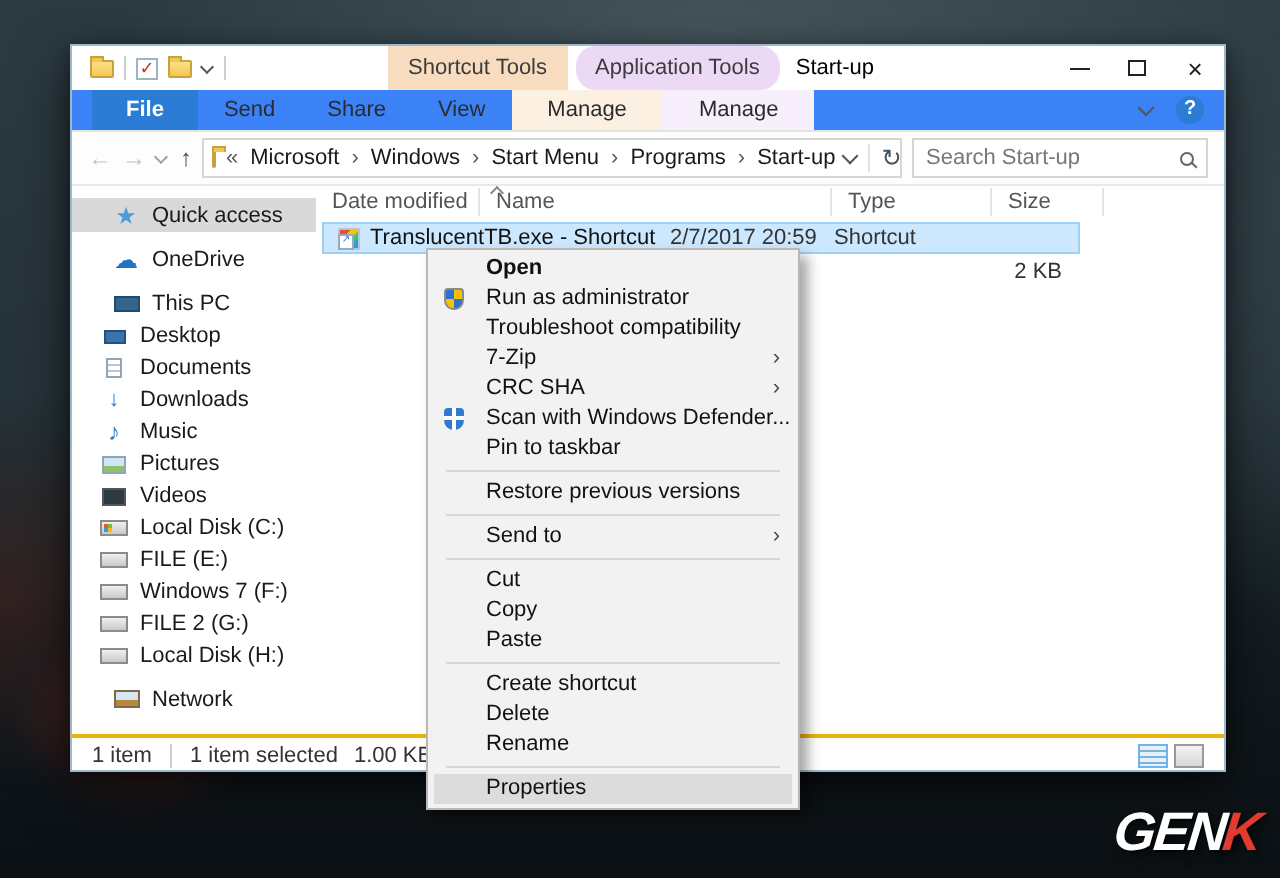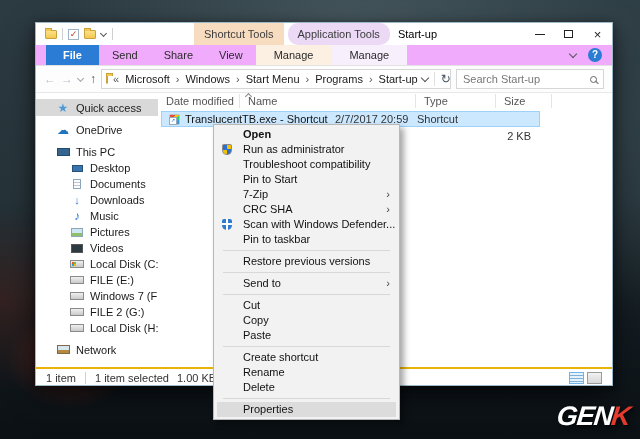--- a/index.html
+++ b/index.html
@@ -36,21 +36,21 @@
   .tool-tab.application { margin-left:4px; }
   .win-title { margin-left:8px; color:#000; white-space:nowrap; }
   .tb-spacer { flex:1; }
   .win-controls { display:flex; height:22px; }
   .win-btn { width:29px; height:22px; display:flex; align-items:center; justify-content:center; color:#222; }
   .min-glyph { width:10px; height:1px; background:#222; }
   .max-glyph { width:9px; height:8px; border:1px solid #222; }
   .close-glyph { font-size:13px; line-height:13px; }
 
   
-  .ribbon { height:21px; display:flex; align-items:stretch; border-bottom:1px solid #e3e3e3; background:#f0abfc; }
+  .ribbon { height:21px; display:flex; align-items:stretch; border-bottom:1px solid #e3e3e3; background:#3b82f6; }
   .rtab { display:flex; align-items:center; padding:0 13px; color:#2b2b2b; }
   .rtab.file { margin-left:10px; padding:0 17px; color:#fff; font-weight:bold; }
   .rtab.manage1, .rtab.manage2 { padding:0 18px; }
   .ribbon-right { margin-left:auto; display:flex; align-items:center; gap:12px; padding-right:10px; }
   .chev-down { width:6px; height:6px; border-right:1px solid #555; border-bottom:1px solid #555; transform:rotate(45deg); margin-top:-3px; }
   .help-icon { width:14px; height:14px; border-radius:50%; color:#fff; font-size:10px; font-weight:bold; text-align:center; line-height:14px; }
 
   
   .addrbar { height:27px; display:flex; align-items:center; gap:5px; padding:0 8px 0 8px; border-bottom:1px solid #e8e8e8; background:#fdfdfd; }
   .nav-glyph { font-size:12px; line-height:12px; }
@@ -66,21 +66,21 @@
   .search-box { width:148px; height:20px; border:1px solid #d6d6d6; background:#fff; display:flex; align-items:center; padding:0 6px; }
   .search-box input { border:none; outline:none; flex:1; font:11px "Liberation Sans",sans-serif; color:#333; background:transparent; min-width:0; }
   .search-box input::placeholder { color:#777; opacity:1; }
   .mag-icon { width:7px; height:7px; border:1px solid #666; border-radius:50%; position:relative; flex:none; }
   .mag-icon::after { content:""; position:absolute; width:4px; height:1px; background:#666; transform:rotate(45deg); right:-3px; bottom:-1px; }
 
   
   .main { display:flex; height:274px; }
   .sidebar { width:122px; padding-top:6px; overflow:hidden; flex:none; }
   .side-item { height:17px; display:flex; align-items:center; padding-left:20px; gap:6px; white-space:nowrap; }
-  .side-item.child { height:16px; padding-left:34px; }
+  .side-item.child { height:16px; padding-left:14px; }
   .side-item.sel { background:#d9d9d9; }
   .side-item.gap { margin-top:5px; }
   .sicon { flex:none; display:inline-flex; align-items:center; justify-content:center; width:14px; }
   .i-star { color:#4f9bd5; font-size:12px; line-height:12px; }
   .i-cloud { color:#1e74bf; font-size:12px; line-height:12px; }
   .i-pc { width:13px; height:8px; background:#35648f; border:1px solid #224a6f; }
   .i-desktop { width:11px; height:7px; background:#3a74ad; border:1px solid #26517d; }
   .i-doc { width:8px; height:10px; border:1px solid #8fa6b8; background:repeating-linear-gradient(#fff 0 2px,#b9c8d4 2px 3px); }
   .i-down { color:#2f7bd0; font-weight:bold; font-size:11px; }
   .i-music { color:#2f7bd0; font-size:12px; }
@@ -336,23 +336,20 @@
     <span>Open</span>
   </div>
   <div class="mi">
     <span class="mi-icon uac-icon"></span>
     <span>Run as administrator</span>
   </div>
   <div class="mi">
     <span>Troubleshoot compatibility</span>
   </div>
   <div class="mi">
-    <span>Pin to Start</span>
-  </div>
-  <div class="mi">
     <span>7-Zip</span>
     <span class="mi-arrow">›</span>
   </div>
   <div class="mi">
     <span>CRC SHA</span>
     <span class="mi-arrow">›</span>
   </div>
   <div class="mi">
     <span class="mi-icon defender-icon"></span>
     <span>Scan with Windows Defender...</span>
@@ -377,24 +374,24 @@
     <span>Copy</span>
   </div>
   <div class="mi">
     <span>Paste</span>
   </div>
   <div class="msep"></div>
   <div class="mi">
     <span>Create shortcut</span>
   </div>
   <div class="mi">
+    <span>Delete</span>
+  </div>
+  <div class="mi">
     <span>Rename</span>
-  </div>
-  <div class="mi">
-    <span>Delete</span>
   </div>
   <div class="msep"></div>
   <div class="mi hl">
     <span>Properties</span>
   </div>
 </div>
 
 <div class="watermark">
   <span class="wm-white">GEN</span><span class="wm-red" style="color:#e23a2e;">K</span>
 </div>

